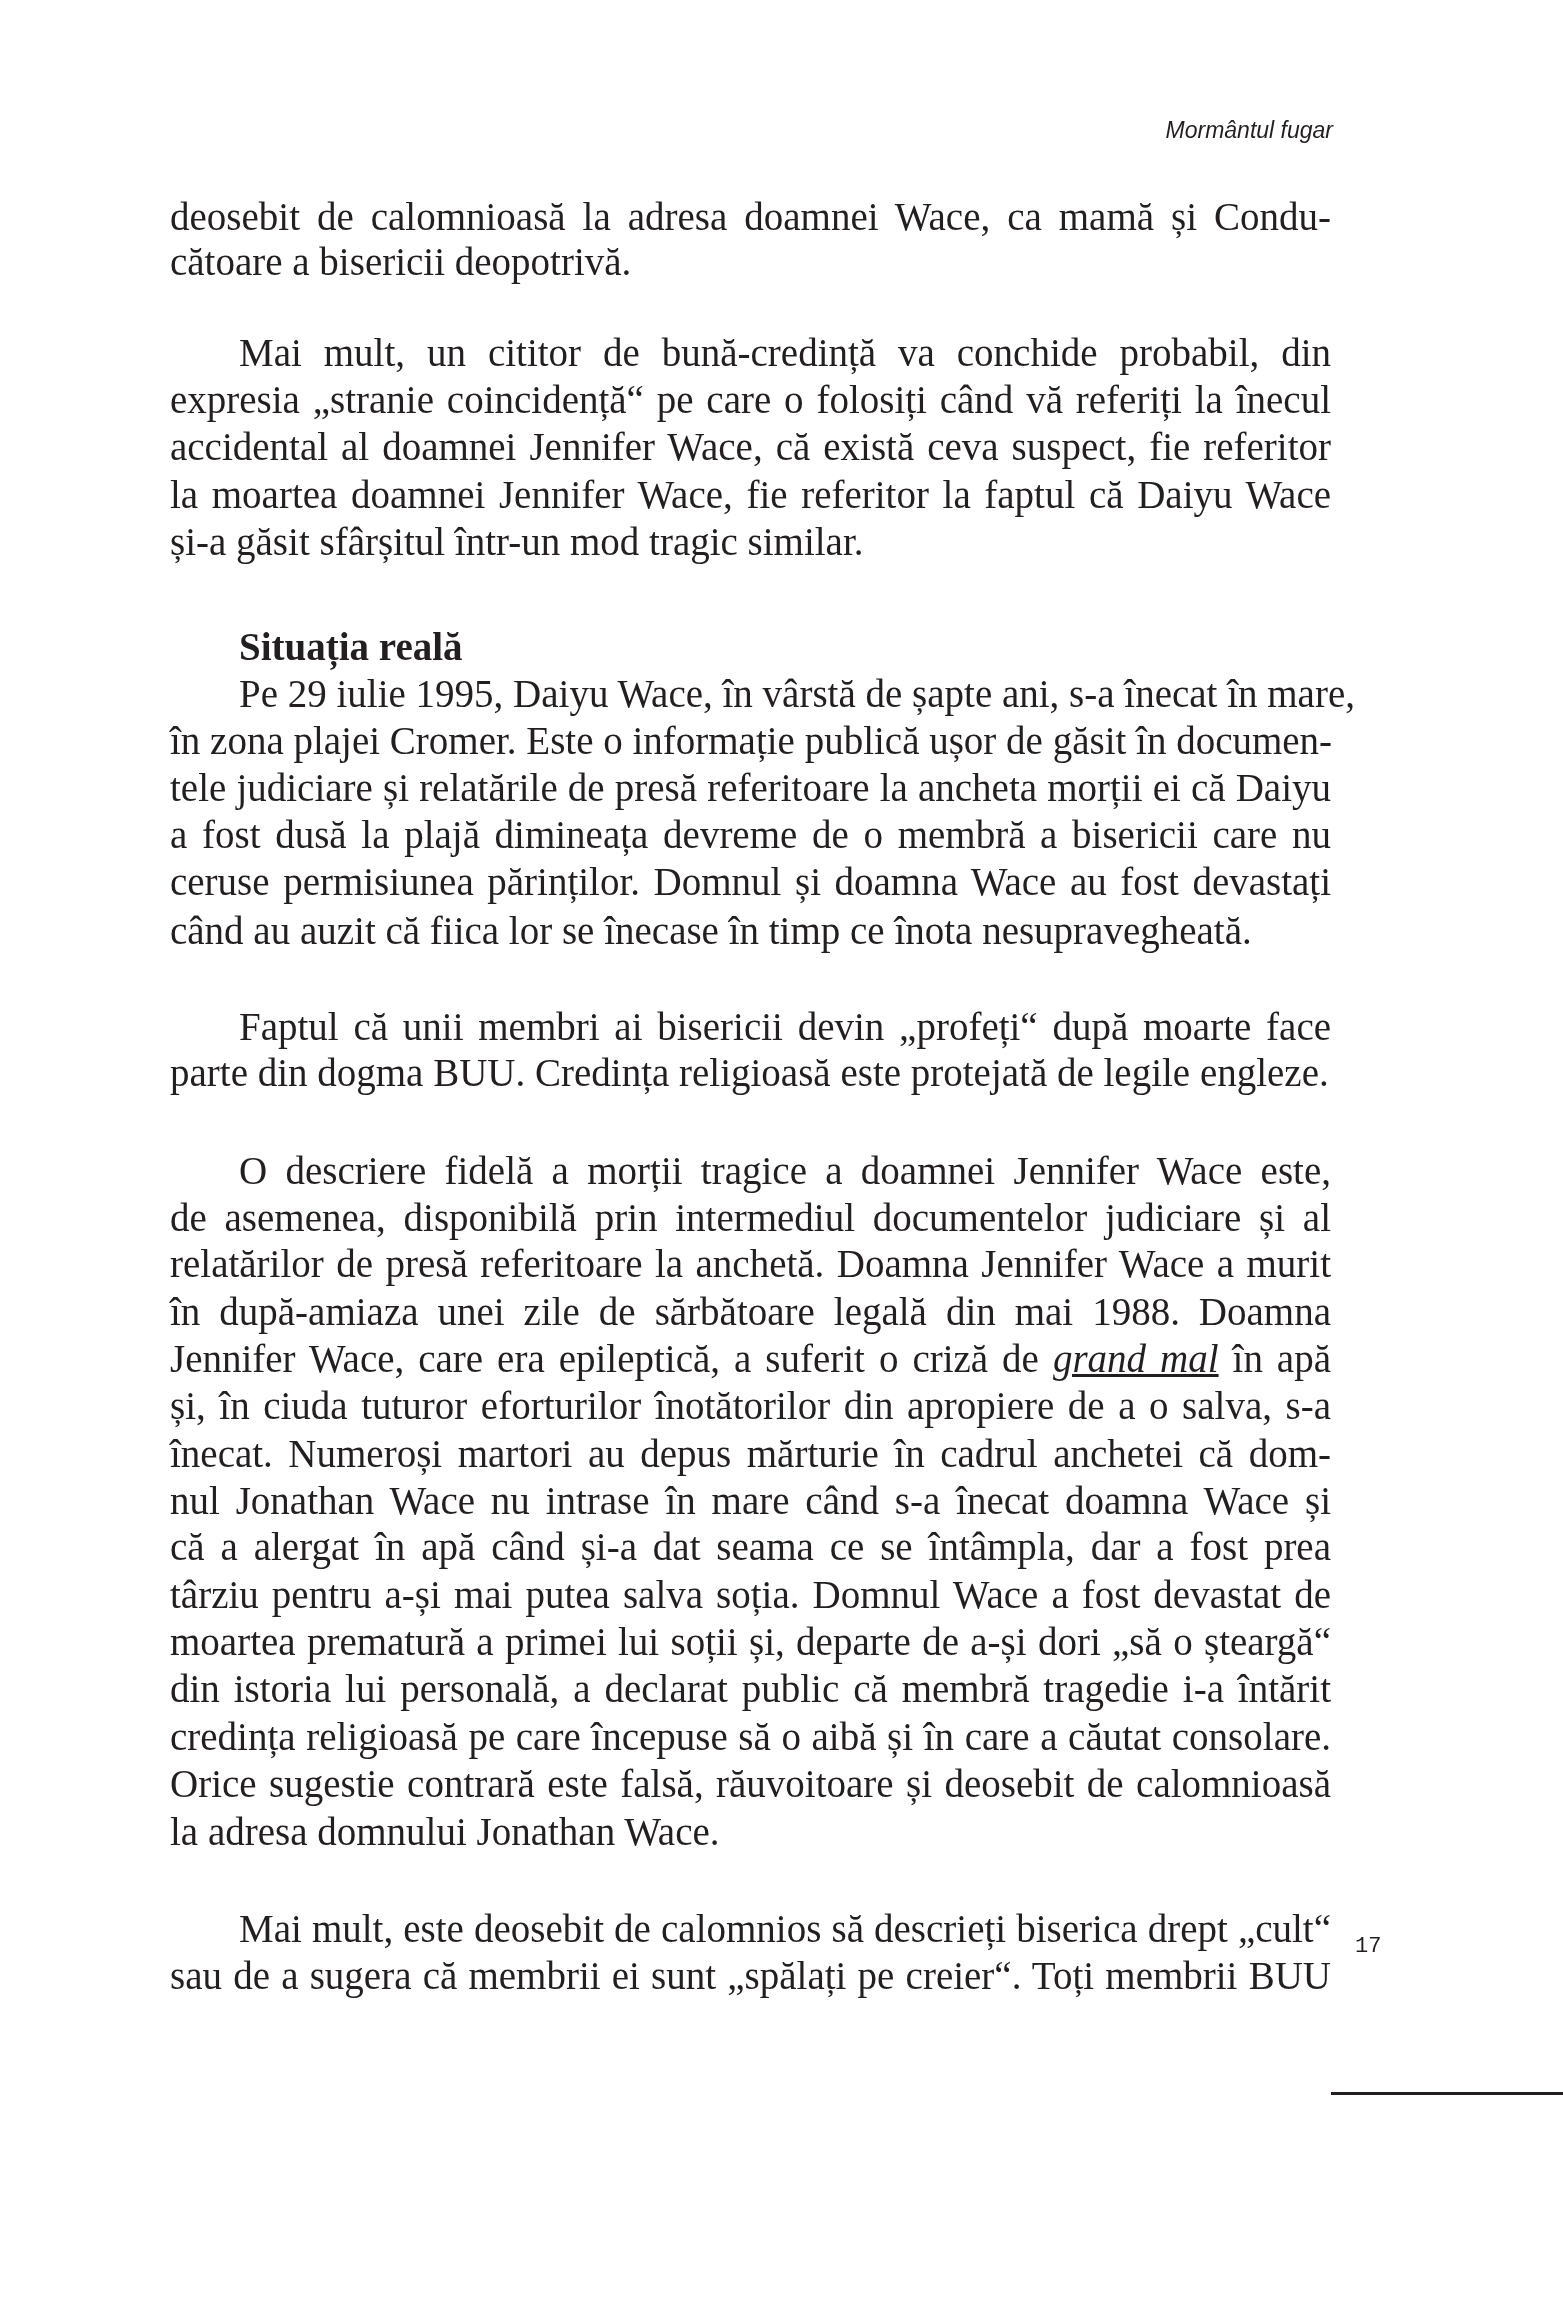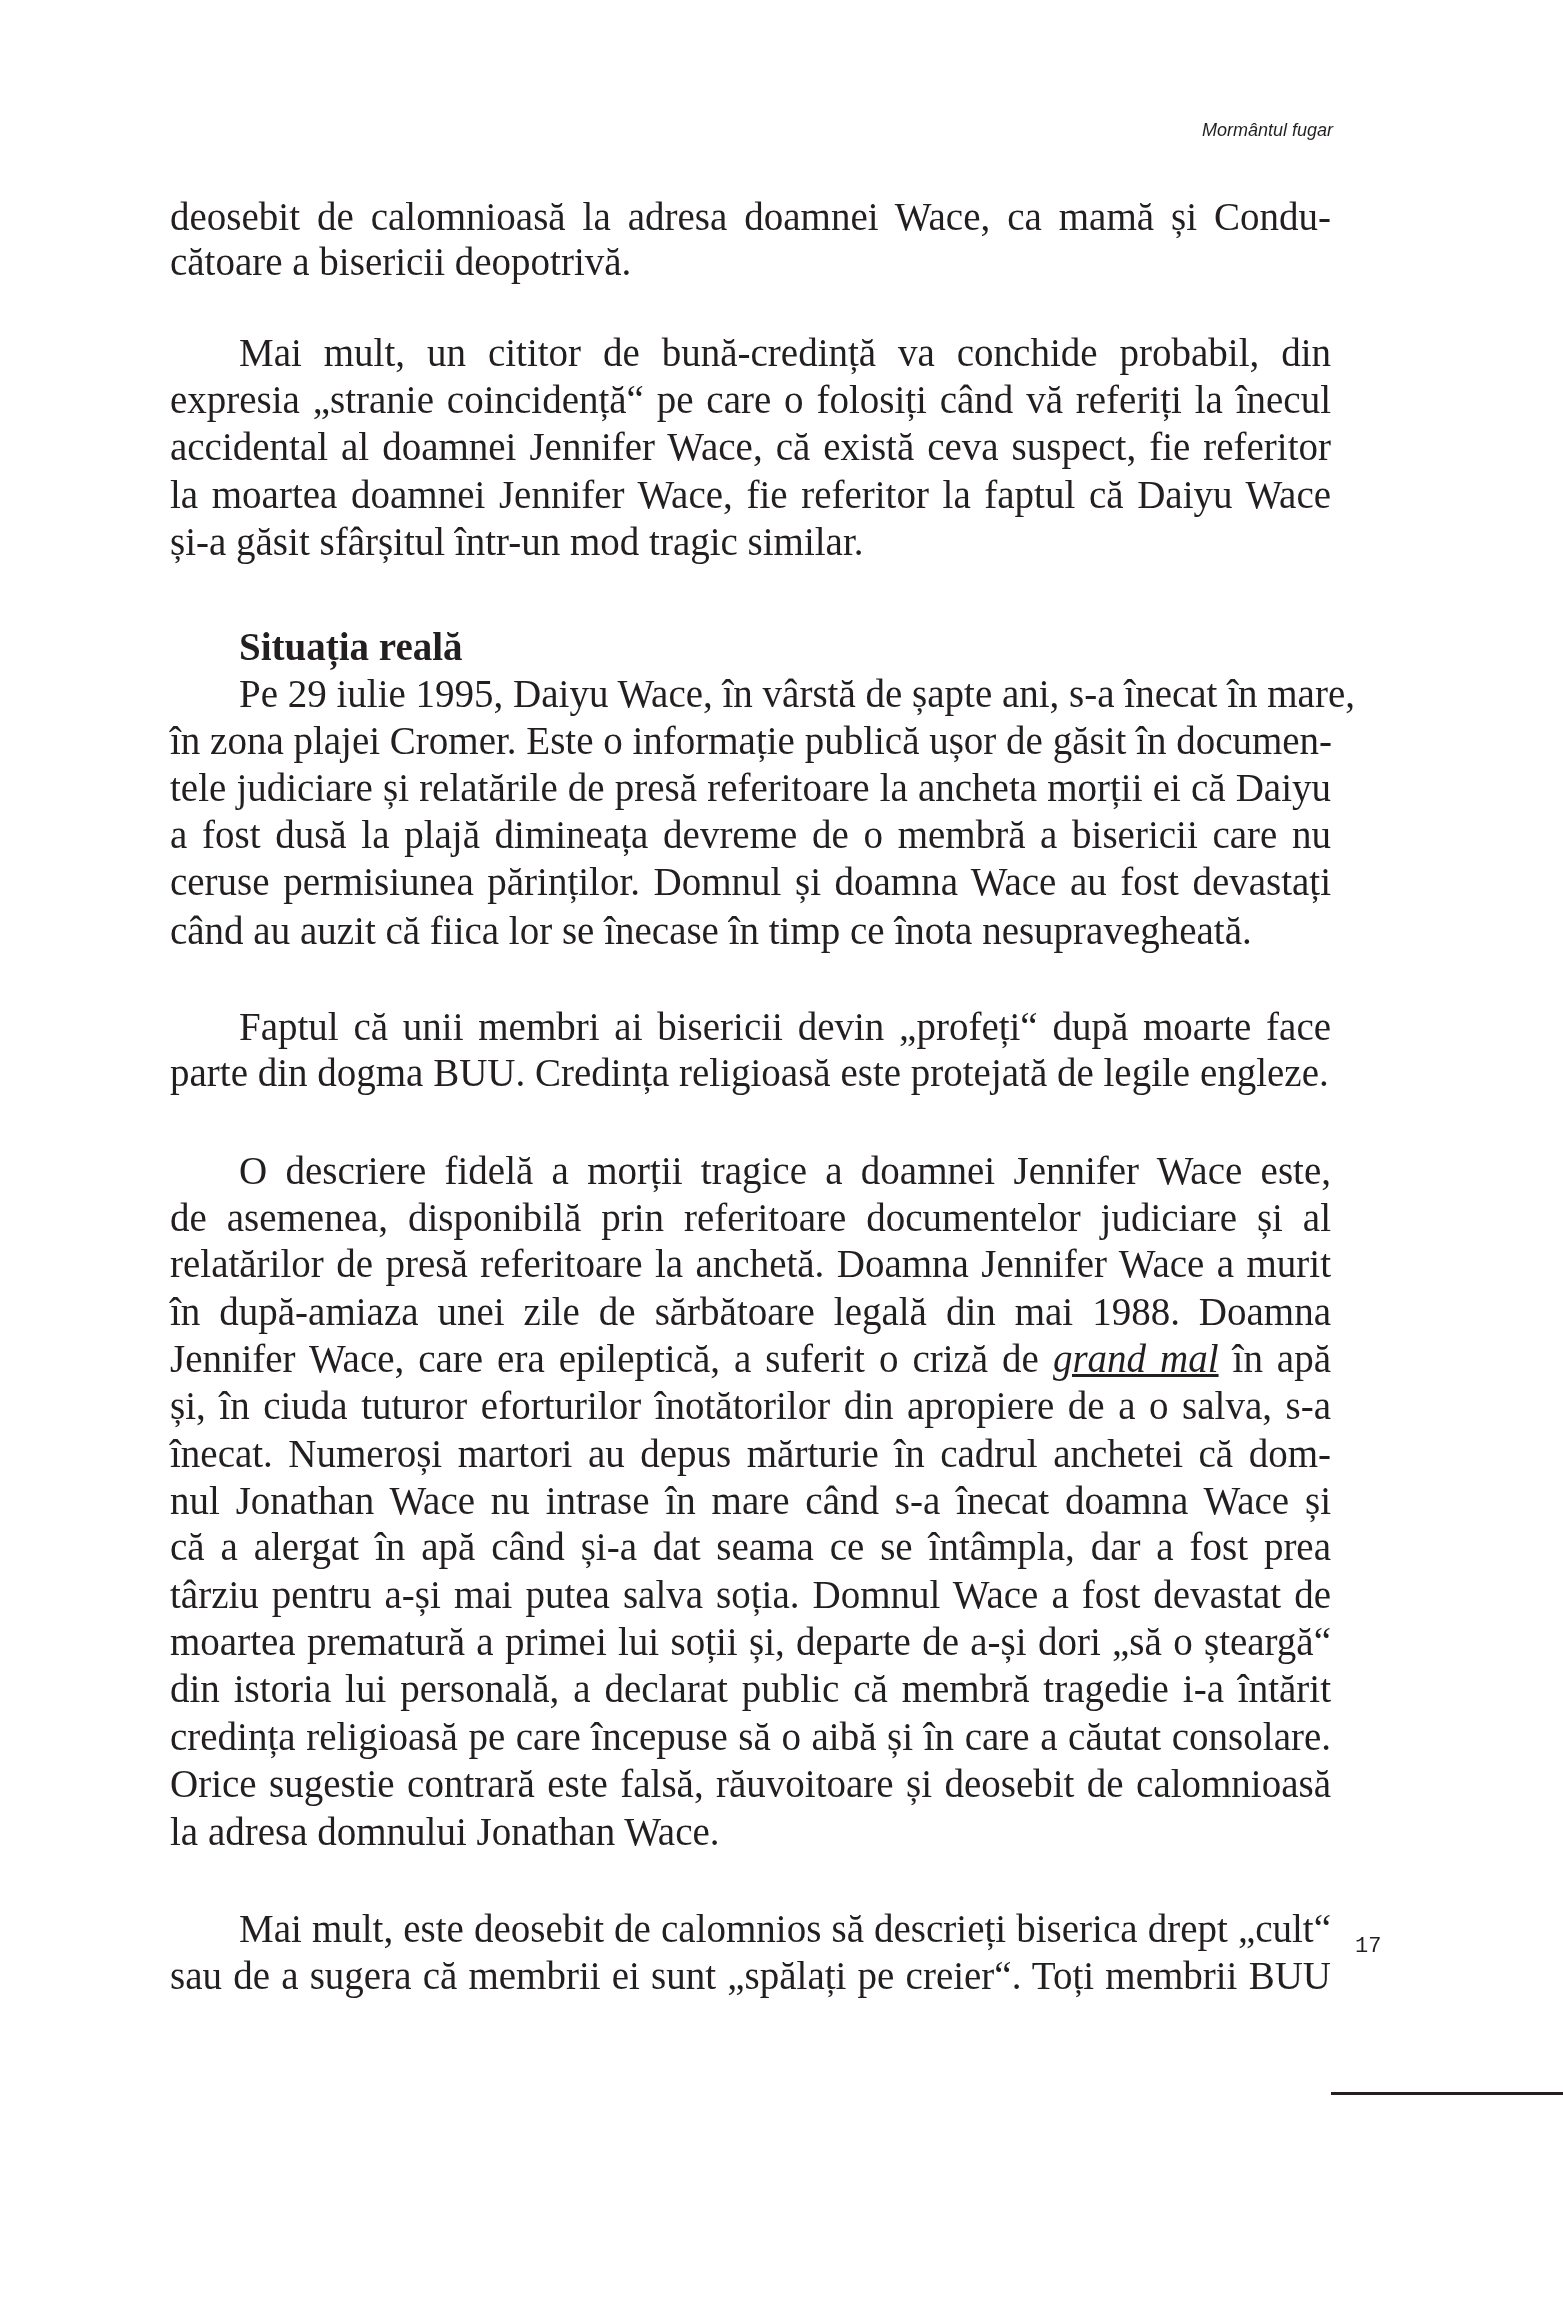--- a/index.html
+++ b/index.html
@@ -1,20 +1,20 @@
 <!DOCTYPE html>
 <html style="font-size:13.5px"><head>
 <meta charset="utf-8">
 <style>
   html, body { margin: 0; padding: 0; background: #ffffff; }
   body { width: 1563px; height: 2319px; position: relative; overflow: hidden; color: #231f20; }
   .running-head {
     position: absolute; right: 230px; top: 113px;
     font-family: "Liberation Sans", "DejaVu Sans", sans-serif;
-    font-style: italic; font-size: 18px; line-height: 34px; white-space: nowrap;
+    font-style: italic; font-size: 23px; line-height: 34px; white-space: nowrap;
   }
   .text-block { position: absolute; left: 170px; top: 0; width: 1161px; }
   .line {
     position: absolute; left: 0; width: 1161px; height: 47px;
     font-family: "Liberation Serif", "DejaVu Serif", serif;
     font-size: 39px; line-height: 47px; white-space: nowrap;
     text-align: justify; text-align-last: justify;
   }
   .line.last { text-align: left; text-align-last: left; }
   .line.indent { left: 69px; width: 1092px; }
@@ -49,21 +49,21 @@
   <div class="line" style="top:717px">în zona plajei Cromer. Este o informație publică ușor de găsit în documen-</div>
   <div class="line" style="top:764px">tele judiciare și relatările de presă referitoare la ancheta morții ei că Daiyu</div>
   <div class="line" style="top:811px">a fost dusă la plajă dimineața devreme de o membră a bisericii care nu</div>
   <div class="line" style="top:858px">ceruse permisiunea părinților. Domnul și doamna Wace au fost devastați</div>
   <div class="line last" style="top:907px">când au auzit că fiica lor se înecase în timp ce înota nesupravegheată.</div>
 
   <div class="line indent" style="top:1003px">Faptul că unii membri ai bisericii devin „profeți“ după moarte face</div>
   <div class="line last" style="top:1049px">parte din dogma BUU. Credința religioasă este protejată de legile engleze.</div>
 
   <div class="line indent" style="top:1147px">O descriere fidelă a morții tragice a doamnei Jennifer Wace este,</div>
-  <div class="line" style="top:1194px">de asemenea, disponibilă prin referitoare documentelor judiciare și al</div>
+  <div class="line" style="top:1194px">de asemenea, disponibilă prin intermediul documentelor judiciare și al</div>
   <div class="line" style="top:1240px">relatărilor de presă referitoare la anchetă. Doamna Jennifer Wace a murit</div>
   <div class="line" style="top:1288px">în după-amiaza unei zile de sărbătoare legală din mai 1988. Doamna</div>
   <div class="line" style="top:1335px"><span>Jennifer Wace, care era epileptică, a suferit o criză de </span><i>grand mal</i><span> în apă</span></div>
   <div class="line" style="top:1382px">și, în ciuda tuturor eforturilor înotătorilor din apropiere de a o salva, s-a</div>
   <div class="line" style="top:1430px">înecat. Numeroși martori au depus mărturie în cadrul anchetei că dom-</div>
   <div class="line" style="top:1477px">nul Jonathan Wace nu intrase în mare când s-a înecat doamna Wace și</div>
   <div class="line" style="top:1523px">că a alergat în apă când și-a dat seama ce se întâmpla, dar a fost prea</div>
   <div class="line" style="top:1571px">târziu pentru a-și mai putea salva soția. Domnul Wace a fost devastat de</div>
   <div class="line" style="top:1618px">moartea prematură a primei lui soții și, departe de a-și dori „să o șteargă“</div>
   <div class="line" style="top:1665px">din istoria lui personală, a declarat public că membră tragedie i-a întărit</div>

